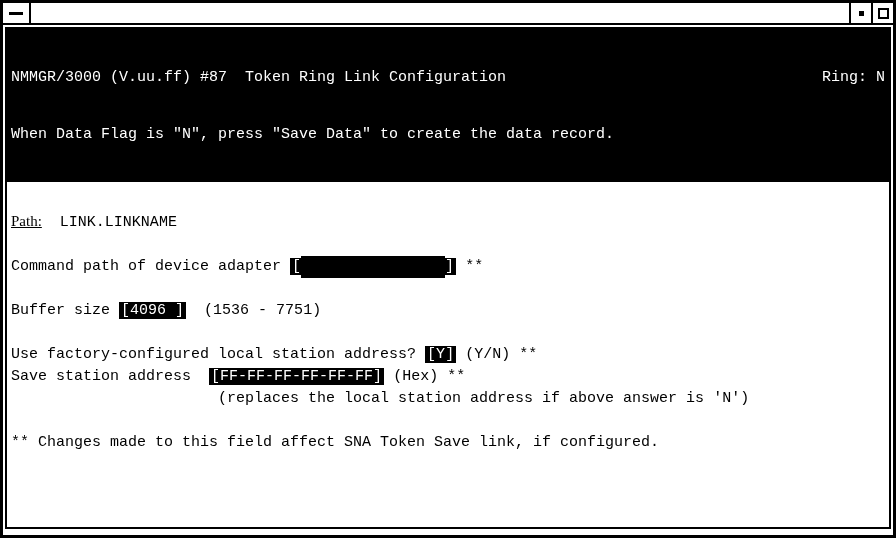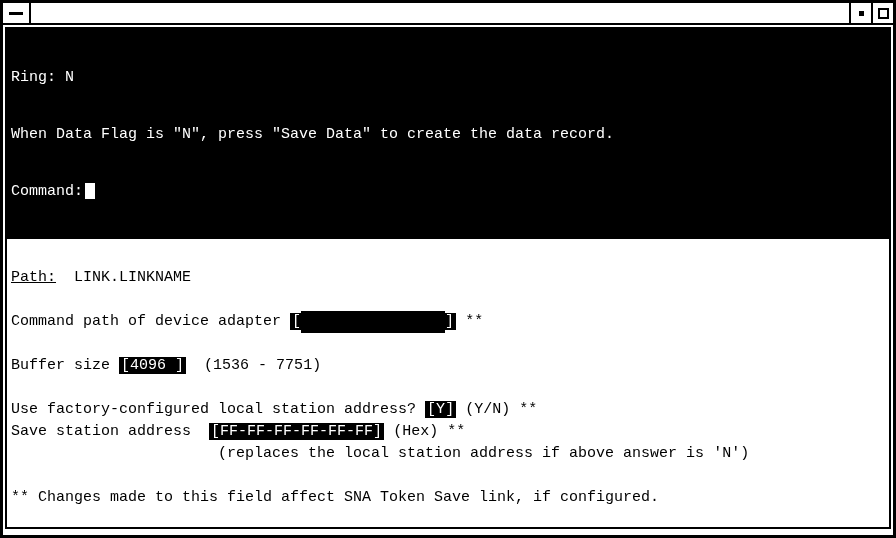--- a/index.html
+++ b/index.html
@@ -90,20 +90,21 @@
       margin-left: 2px;
     }
     .content {
       padding: 6px 4px 0 4px;
       flex: 1;
       line-height: 22px;
       white-space: pre;
     }
     .underline {
       text-decoration: underline;
+      font-family: Liberation Serif, serif;
     }
     .inv {
       background: #000;
       color: #fff;
       padding: 0 2px;
     }
     .inv-field {
       background: #000;
       color: #fff;
       display: inline-block;
@@ -124,24 +125,24 @@
     </div>
     <div class="btn-box">
       <div class="btn-square"></div>
     </div>
   </div>
 
   <div class="body-wrap">
 
     <div class="header">
       <div class="header-row1">
+        <span><span>NMMGR/3000 (V.uu.ff) #87</span>  <span>Token Ring Link Configuration</span></span>
         <span><span>Ring:</span> <span>N</span></span>
       </div>
       <div>When Data Flag is "N", press "Save Data" to create the data record.</div>
-      <div><span>Command:</span><span class="cmd-box"></span></div>
     </div>
 
     <div class="content">
 <span class="underline">Path:</span>  <span>LINK.LINKNAME</span>
 
 <span>Command path of device adapter</span> <span class="inv">[<span class="inv-field">                </span>]</span> <span>**</span>
 
 <span>Buffer size</span> <span class="inv">[<span>4096 </span>]</span>  <span>(1536 - 7751)</span>
 
 <span>Use factory-configured local station address?</span> <span class="inv">[<span>Y</span>]</span> <span>(Y/N) **</span>

